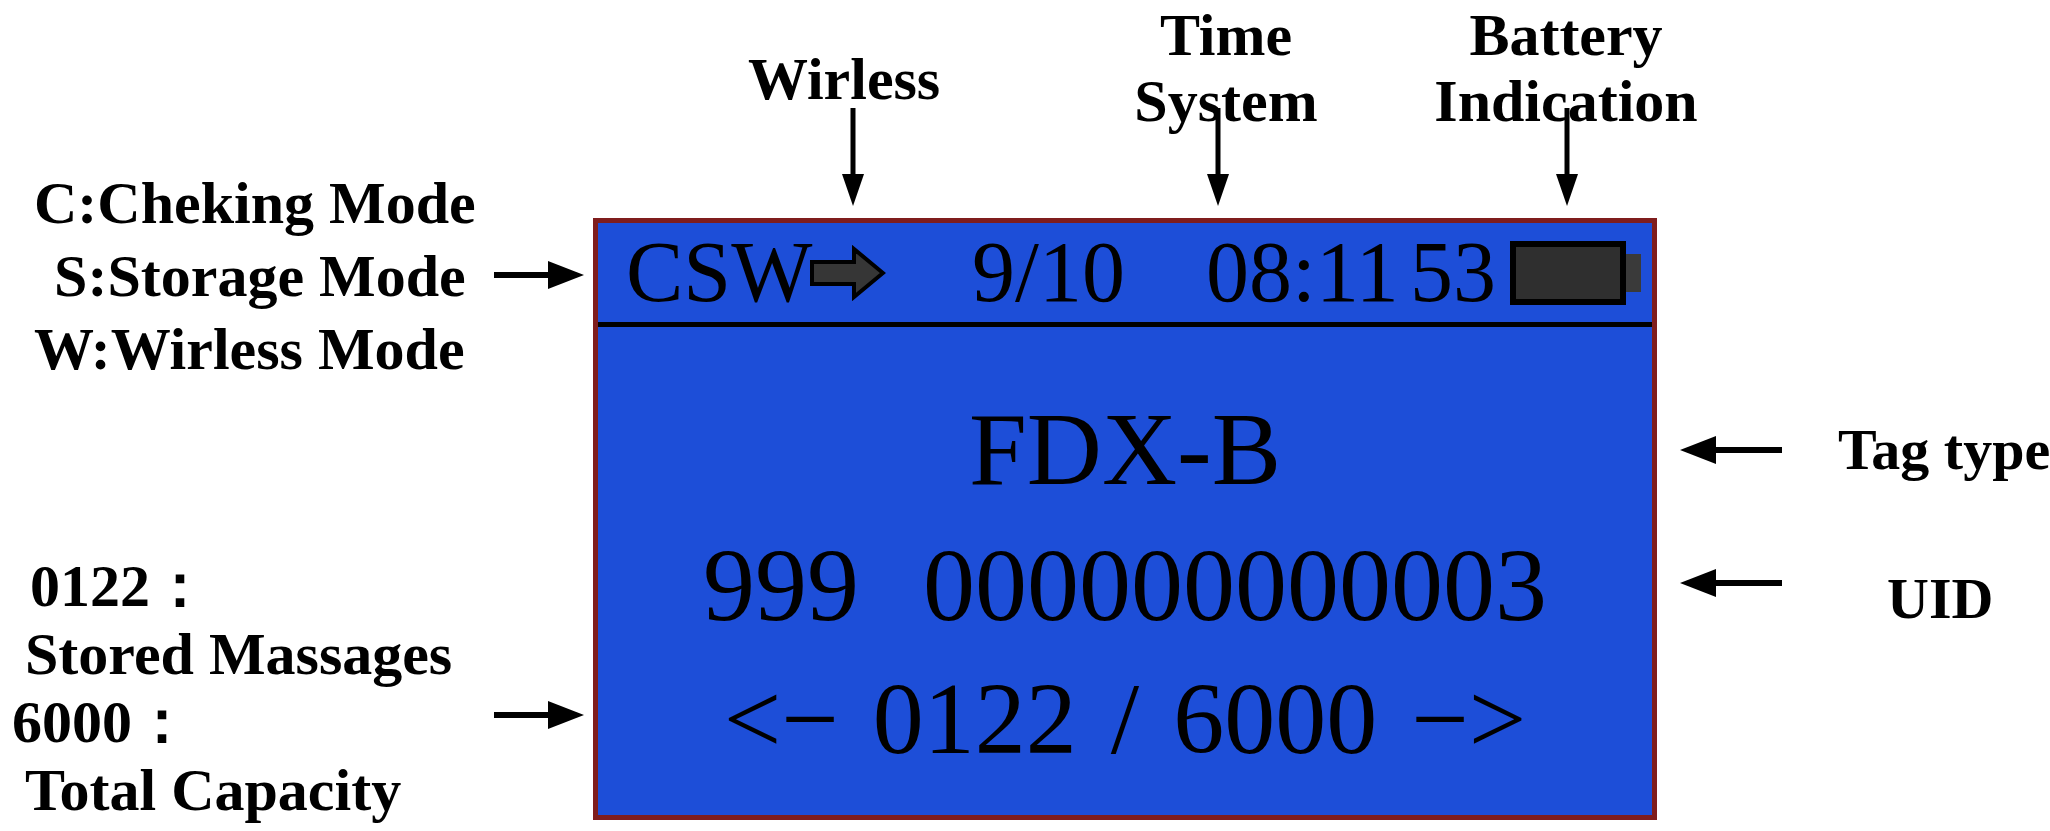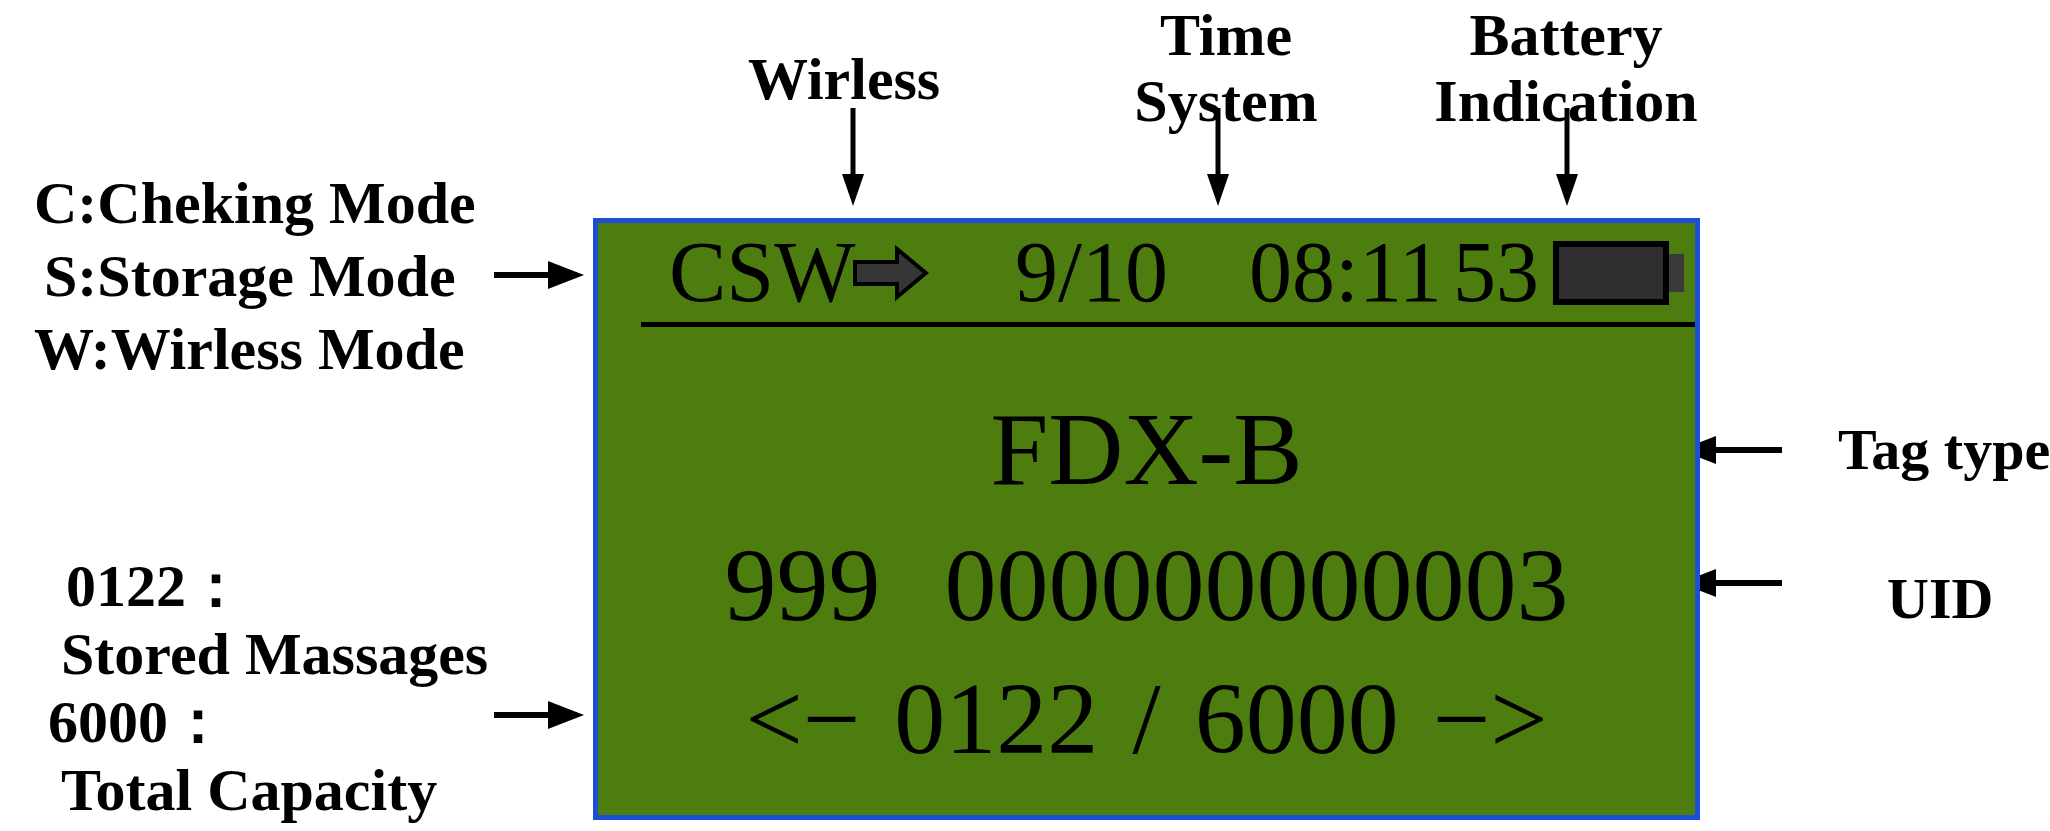--- a/index.html
+++ b/index.html
@@ -11,31 +11,31 @@
   }
   
   .ann {
     position:absolute; font-weight:bold; font-size:60px; line-height:66px;
     white-space:nowrap; color:#000;
   }
   .ann.center { text-align:center; }
   .ann-small { font-size:58px; line-height:62px; }
   .legend div { white-space:nowrap; }
   .mode-legend { line-height:73px;margin-left:32px; }
-  .mode-legend div:nth-child(2) { padding-left:10px; }
-  .storage-legend { line-height:68px;margin-left:36px; }
+  .mode-legend div:nth-child(2) { padding-left:10px;text-align:center; }
+  .storage-legend { line-height:68px; }
   .storage-legend div:nth-child(1) { padding-left:18px; }
   .storage-legend div:nth-child(2) { padding-left:13px; }
   .storage-legend div:nth-child(4) { padding-left:13px; }
   
   .arr { position:absolute; }
   
   .screen {
     position:absolute; left:593px; top:218px; width:1054px; height:592px;
-    border:5px solid #1d4ed8; background:#4d7c0f;padding-left:43px;
+    border:5px solid #7f1d1d; background:#1d4ed8;
   }
   .status-bar {
     position:relative; height:99px; border-bottom:5px solid #000;
   }
   .status-bar .sb-item {
     position:absolute; top:0; height:99px; line-height:99px;
     font-size:86px; white-space:nowrap;
   }
   .sb-csw  { left:28px; }
   .sb-date { left:374px; }

